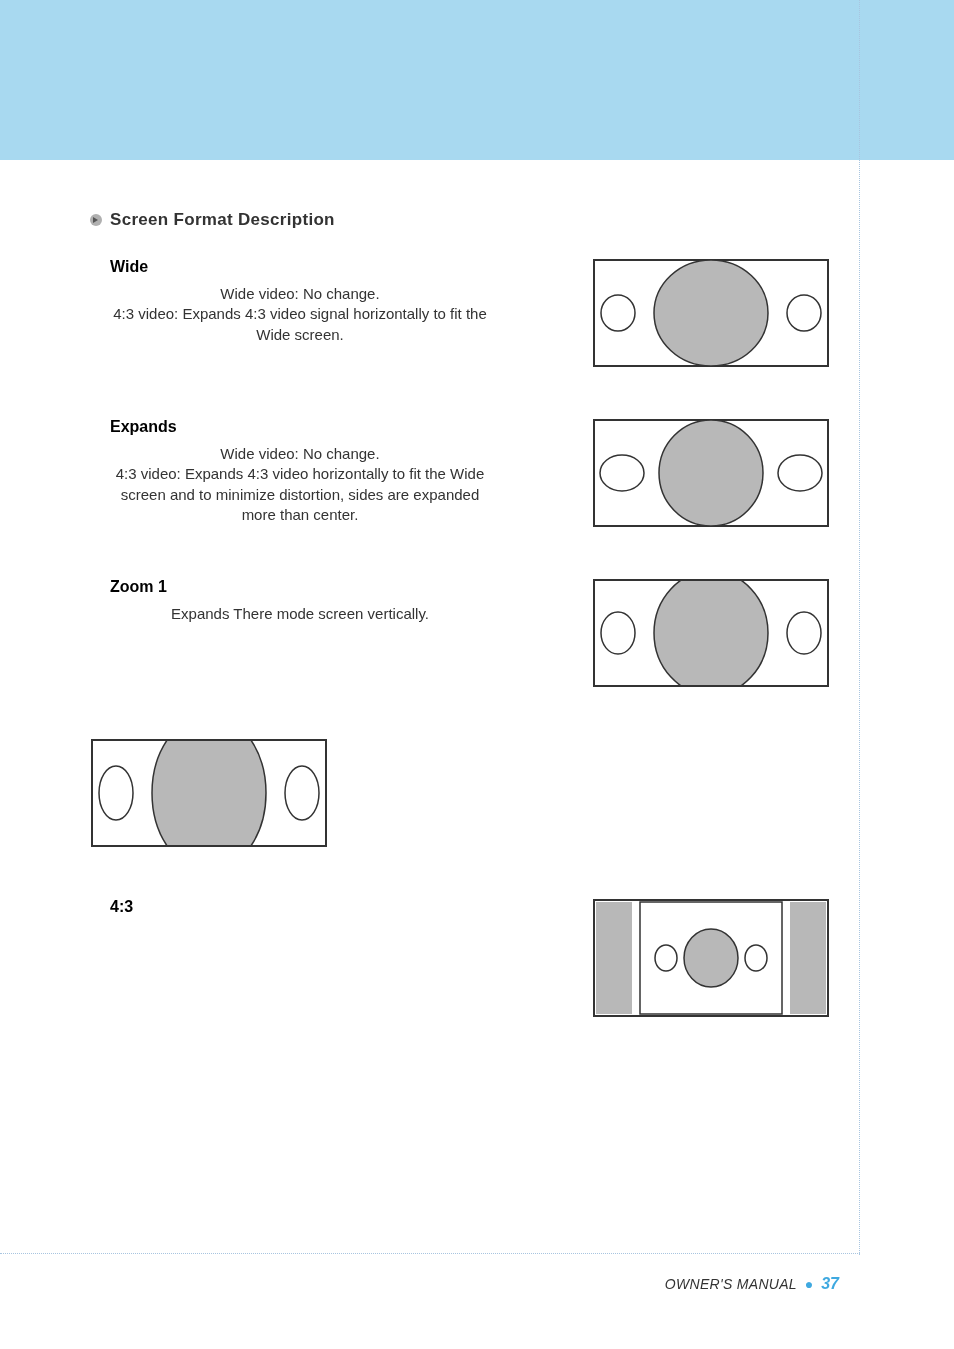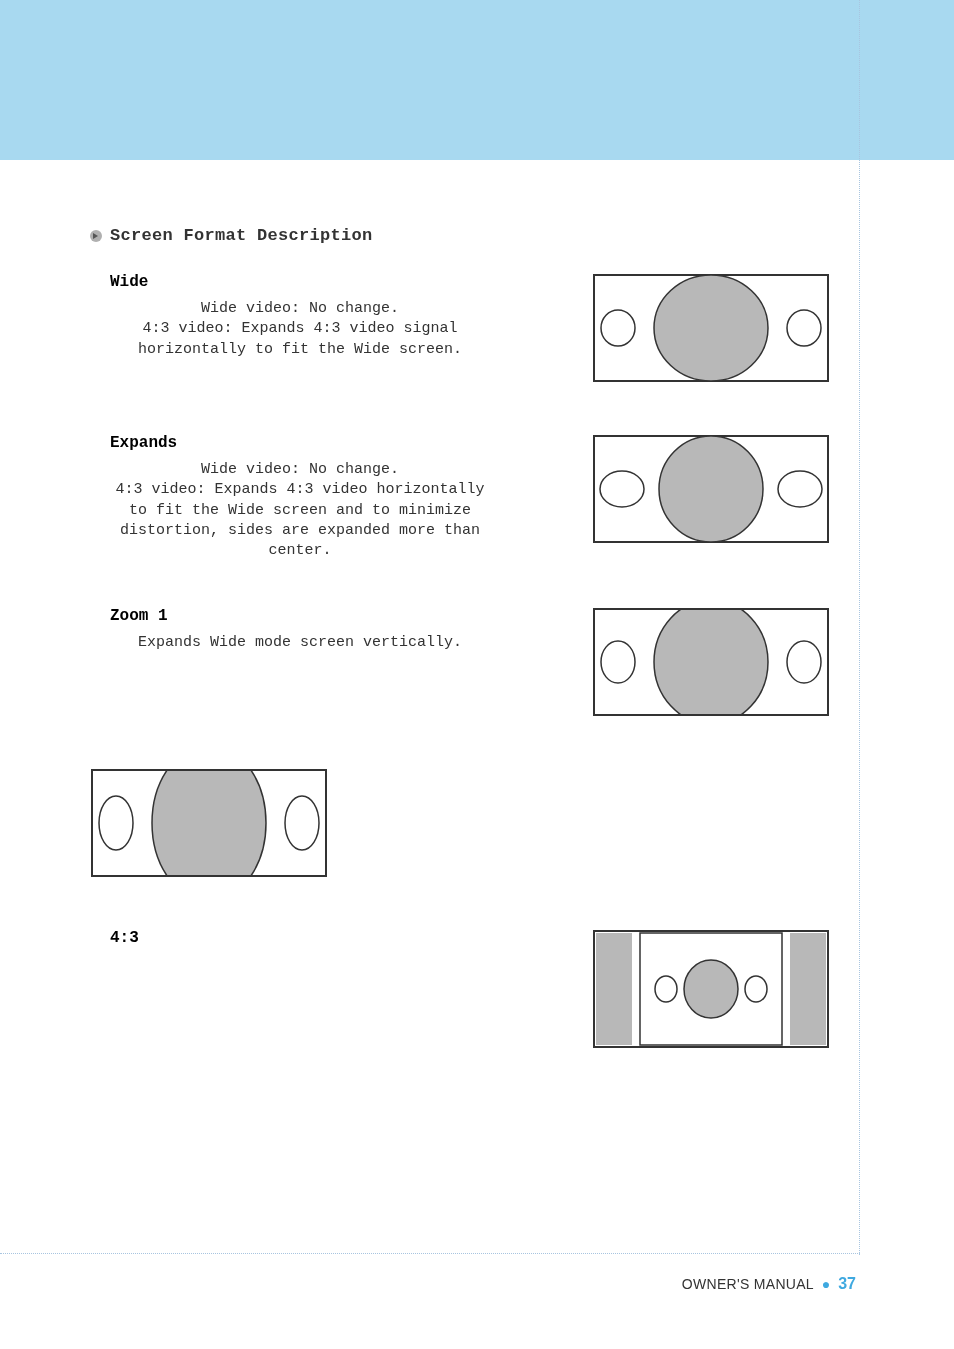--- a/index.html
+++ b/index.html
@@ -10,23 +10,22 @@
     font-family: Arial, Helvetica, sans-serif;
     position: relative;
   }
   .top-banner {
     width: 100%;
     height: 160px;
     background: #a8d9f0;
   }
   .content-area {
     position: relative;
-    padding: 66px 0 0 90px;
+    padding: 50px 0 0 90px;
     width: 850px;
-    font-family: Liberation Mono, monospace;
   }
   .section-title-row {
     display: flex;
     align-items: center;
     gap: 8px;
     margin-bottom: 28px;
   }
   .bullet-icon {
     width: 12px;
     height: 12px;
@@ -89,22 +88,23 @@
   .dotted-rule-v {
     position: absolute;
     right: 94px;
     top: 0;
     height: 1255px;
     border-right: 1.5px dotted #a8c5e0;
   }
   .footer {
     position: absolute;
     bottom: 56px;
-    right: 98px;
+    right: 115px;
     font-size: 14px;
+    font-style: italic;
   }
   .footer-label {
     font-family: "Trebuchet MS", Arial, sans-serif;
     color: #333;
     letter-spacing: 0.3px;
   }
   .footer-dot {
     color: #3fa9e0;
     padding: 0 4px;
   }
@@ -154,21 +154,21 @@
         <ellipse cx="119" cy="55" rx="52" ry="53" fill="#b8b8b8" stroke="#333" stroke-width="1.5"></ellipse>
         <ellipse cx="30" cy="55" rx="22" ry="18" fill="#fff" stroke="#333" stroke-width="1.5"></ellipse>
         <ellipse cx="208" cy="55" rx="22" ry="18" fill="#fff" stroke="#333" stroke-width="1.5"></ellipse>
       </svg>
     </div>
   </div>
 
   <div class="format-block">
     <div class="format-text">
       <div class="format-heading">Zoom 1</div>
-      <div class="format-desc">Expands Wide mode screen vertically.</div>
+      <div class="format-desc">Expands There mode screen vertically.</div>
     </div>
     <div class="format-diagram">
       <svg width="238" height="110" viewBox="0 0 238 110">
         <defs>
           <clipPath id="clip-z1">
               <rect x="3" y="3" width="232" height="104"></rect>
             </clipPath>
         </defs>
         <rect x="2" y="2" width="234" height="106" fill="none" stroke="#333" stroke-width="2"></rect>
         <g clip-path="url(#clip-z1)">

